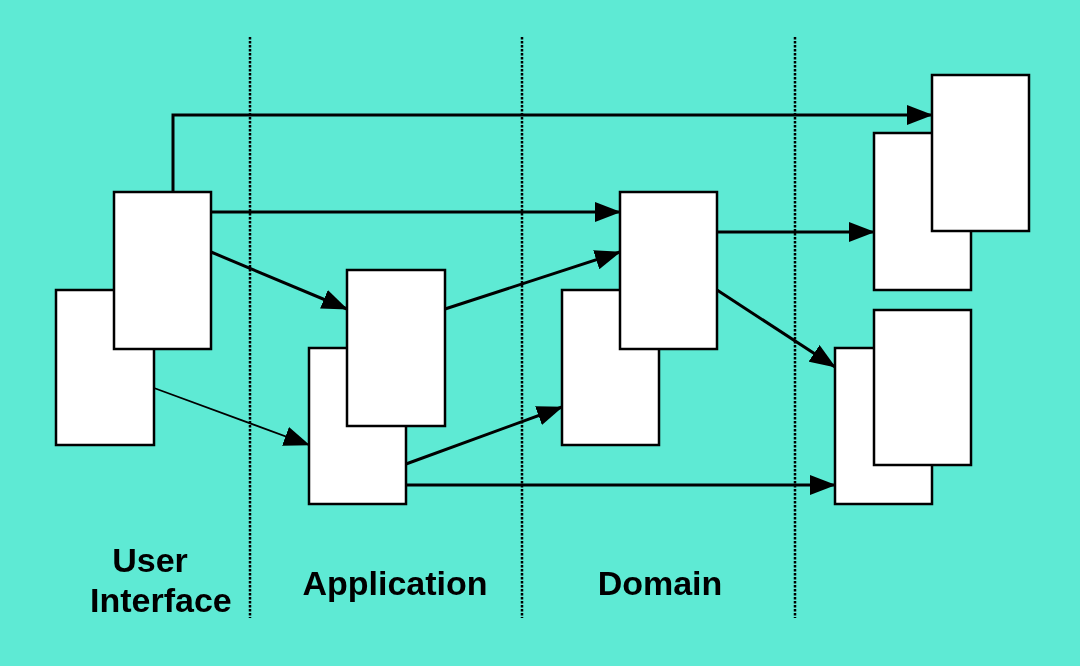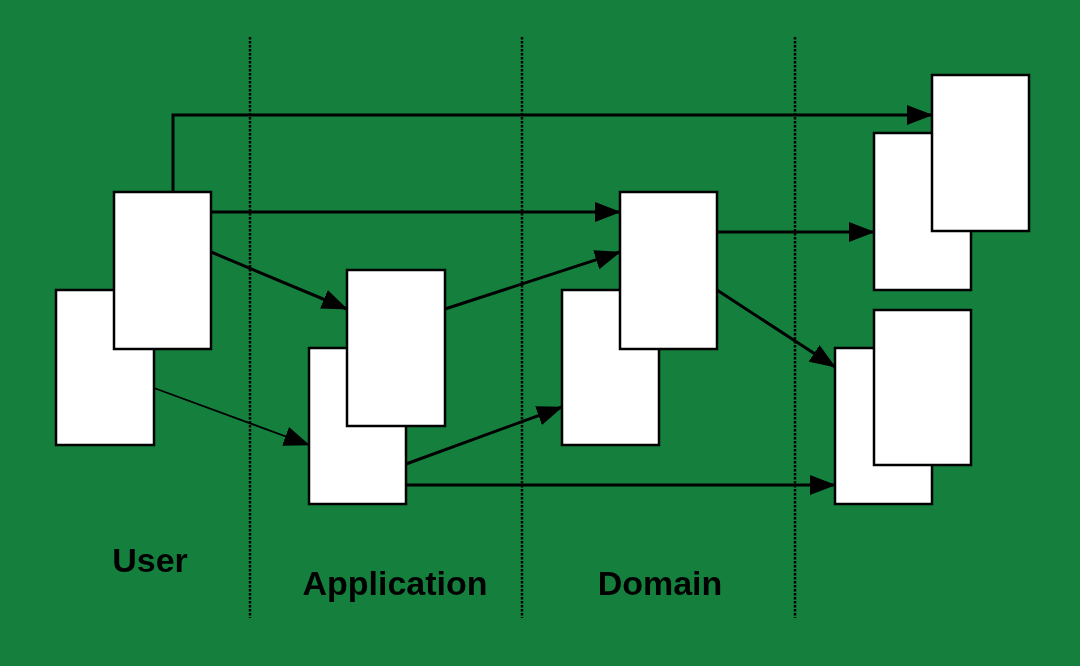--- a/index.html
+++ b/index.html
@@ -1,16 +1,16 @@
 <!DOCTYPE html>
 <html><head>
   <meta charset="utf-8">
   <style>
     html, body { margin: 0; padding: 0; background: #ffffff; }
-    #canvas { position: relative; width: 1080px; height: 666px; background: #15803d; overflow: hidden; }
+    #canvas { position: relative; width: 1080px; height: 666px; background: #5eead4; overflow: hidden; }
     svg#diagram { position: absolute; left: 0; top: 0; width: 1080px; height: 666px; }
     .layer-label {
       position: absolute;
       font-family: "Liberation Sans", sans-serif;
       font-weight: bold;
       font-size: 34px;
       line-height: 40px;
       color: #000000;
       text-align: center;
       white-space: nowrap;
@@ -57,16 +57,17 @@
         <polyline points="445,309 620,252" fill="none" stroke="#000000" stroke-width="3" marker-end="url(#arrowhead)"></polyline>
         <polyline points="406,464 562,407" fill="none" stroke="#000000" stroke-width="3" marker-end="url(#arrowhead)"></polyline>
         <polyline points="406,485 835,485" fill="none" stroke="#000000" stroke-width="3" marker-end="url(#arrowhead)"></polyline>
         <polyline points="717,232 874,232" fill="none" stroke="#000000" stroke-width="3" marker-end="url(#arrowhead)"></polyline>
         <polyline points="717,290 835,367" fill="none" stroke="#000000" stroke-width="3" marker-end="url(#arrowhead)"></polyline>
       </g>
     </svg>
 
   <div id="label-ui" class="layer-label">
     <span>User</span>
+    <span>Interface</span>
   </div>
   <div id="label-app" class="layer-label">Application</div>
   <div id="label-domain" class="layer-label">Domain</div>
 </div>
 
 </body></html>

